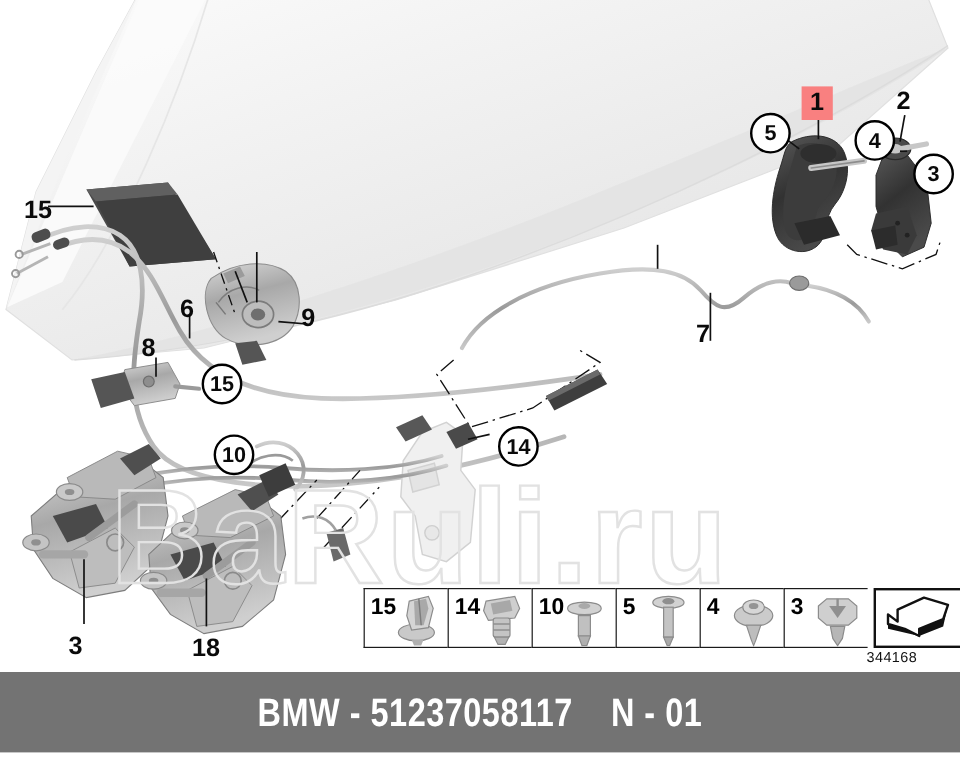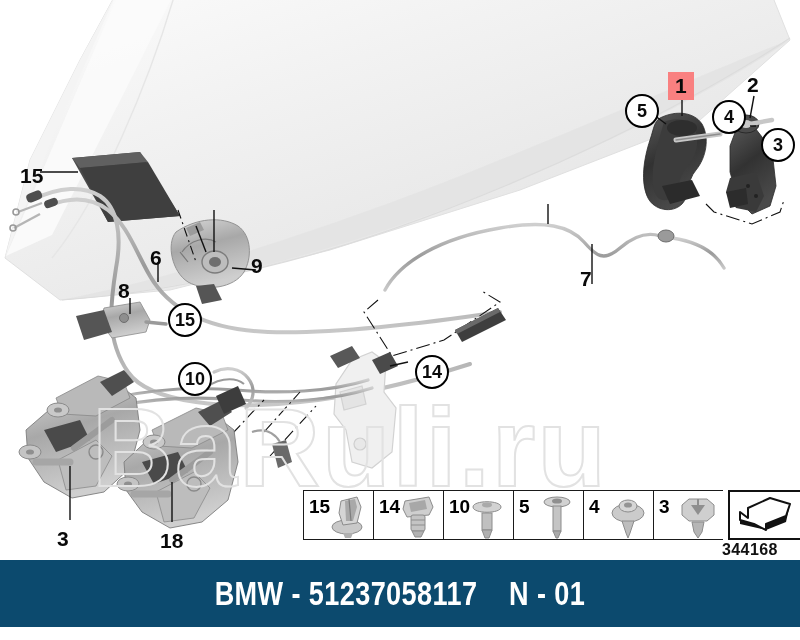--- a/index.html
+++ b/index.html
@@ -26,24 +26,24 @@
   
   .legend{position:absolute;left:303px;top:490px;height:50px;display:flex;
           align-items:stretch;}
   .lcell{border:1.6px solid #1a1a1a;border-right:none;width:69px;position:relative;
          background:rgba(255,255,255,0.55);}
   .lcell:last-of-type{border-right:1.6px solid #1a1a1a;}
   .lcell .num{position:absolute;left:5px;top:5px;font-weight:700;font-size:19px;color:#000;}
   .lcell .pic{position:absolute;right:4px;top:2px;width:42px;height:46px;}
   .arrowcell{border:2.4px solid #111;width:70px;margin-left:5px;background:#fff;
              display:flex;align-items:center;justify-content:center;}
-  .code{position:absolute;left:722px;top:541px;font-size:16px;color:#111;letter-spacing:.4px;font-weight:bold;}
+  .code{position:absolute;left:722px;top:541px;font-size:12px;color:#111;letter-spacing:.4px;}
 
   
-  .footer{position:absolute;left:0;top:560px;width:800px;height:67px;background:#0c4a6e;
+  .footer{position:absolute;left:0;top:560px;width:800px;height:67px;background:#737373;
           display:flex;align-items:center;justify-content:center;}
   .footer .txt{color:#fff;font-size:33px;font-weight:700;letter-spacing:.5px;
                font-family:"Liberation Sans",sans-serif;transform:scaleX(.82);
                transform-origin:center;white-space:pre;}
 </style>
 </head>
 <body>
 
 <div id="root">
 

